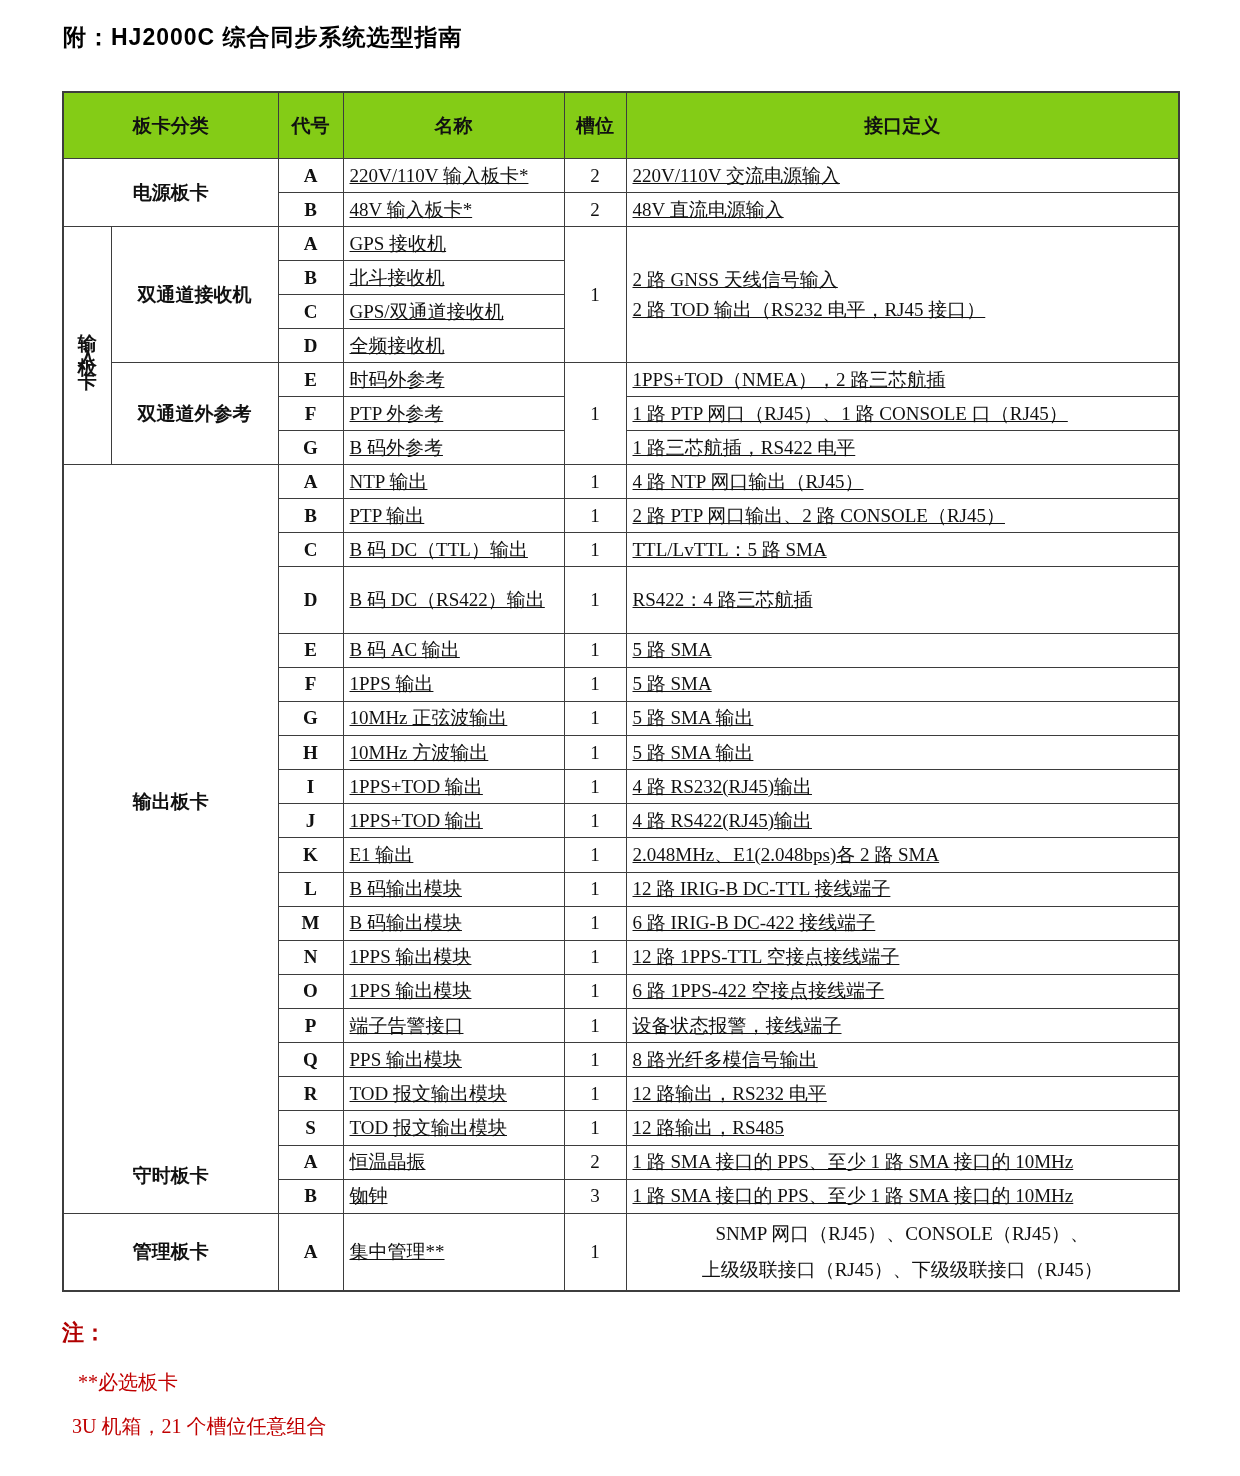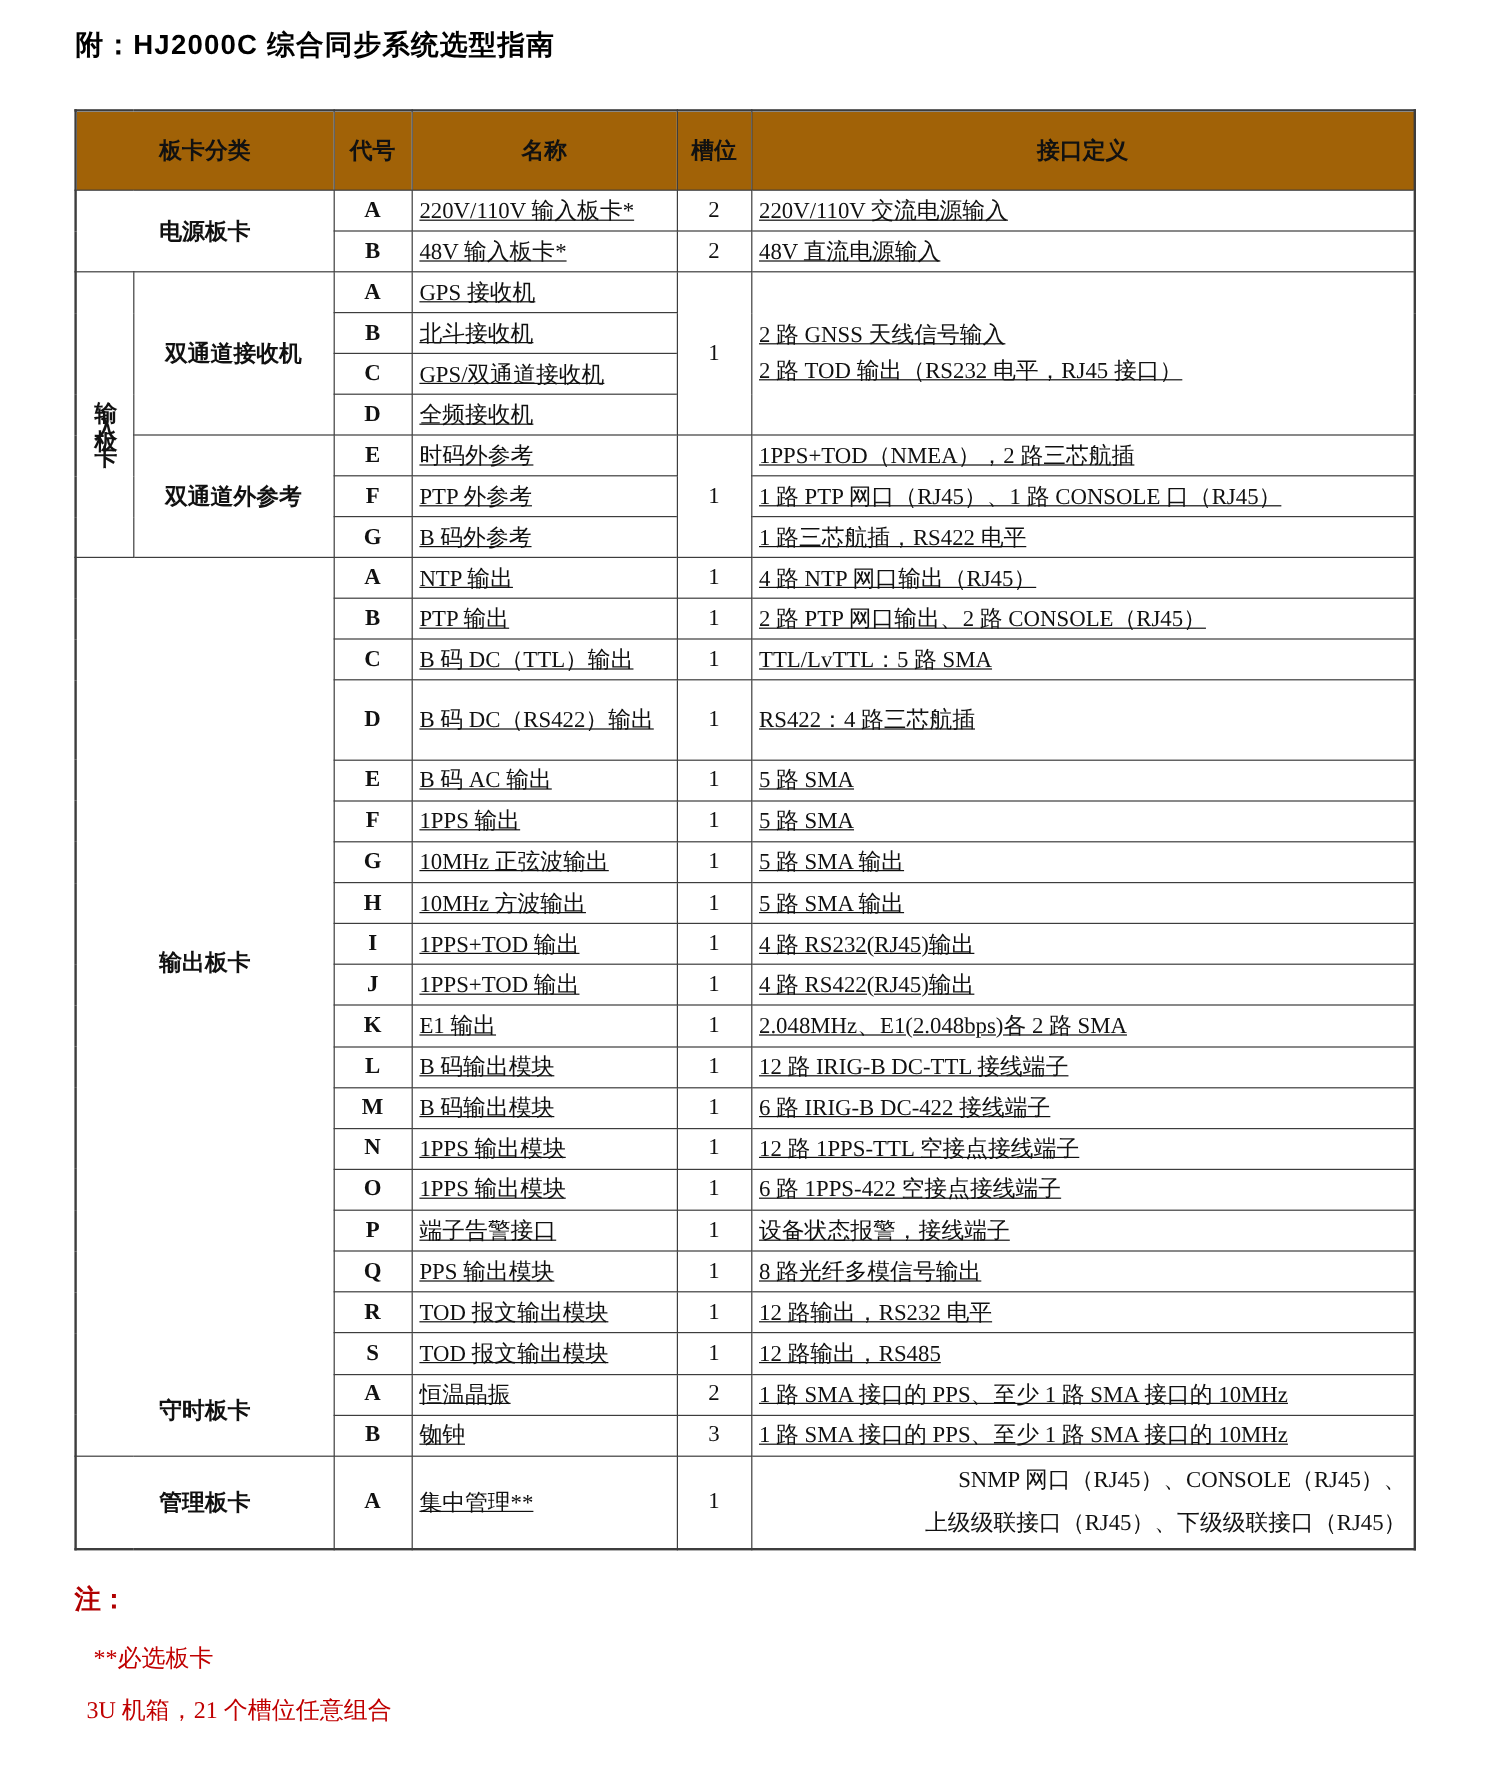--- a/index.html
+++ b/index.html
@@ -25,21 +25,21 @@
     border:2px solid #3d3d3d;
   }
   table.spec td, table.spec th{
     border:1.5px solid #3d3d3d;
     font-size:19px;
     padding:2px 6px;
     vertical-align:middle;
     overflow:hidden;
   }
   th.hdr{
-    background:#a16207;
+    background:#84cc16;
     font-family:"Liberation Sans","DejaVu Sans",sans-serif;
     font-weight:bold;
     font-size:20px;
     text-align:center;
     height:61px;
   }
   tr.r{height:34px;}
   tr.r-tall{height:66px;}
   tr.r-mgmt{height:62px;}
   td.code{
@@ -70,21 +70,21 @@
   td.cat-tall{padding:0;position:relative;margin-top:24px;}
   .tall-wrap{position:relative;width:100%;height:100%;min-height:744px;}
   .tall-label{
     position:absolute;left:0;width:100%;
     text-align:center;font-weight:bold;
     transform:translateY(-50%);
   }
   .tall-label.first{top:45%;}
   .tall-label.second{top:95.3%;}
   .iface .line{display:block;line-height:1.55;}
-  td.iface-multi{text-align:right;padding-left:9px;}
+  td.iface-multi{text-align:center;padding-left:9px;}
   td.iface-multi .line{display:block;line-height:1.9;}
   .notes{margin:26px 0 0 0;color:#C00000;}
   .notes .note-label{
     font-family:"Liberation Sans","DejaVu Sans",sans-serif;
     font-weight:bold;
     font-size:22px;
     margin:0 0 18px 0;
     color:#B00000;
   }
   .notes .note-item{

